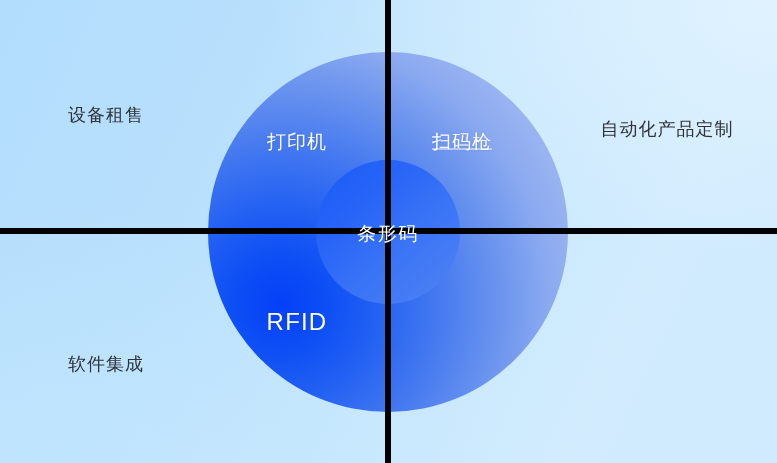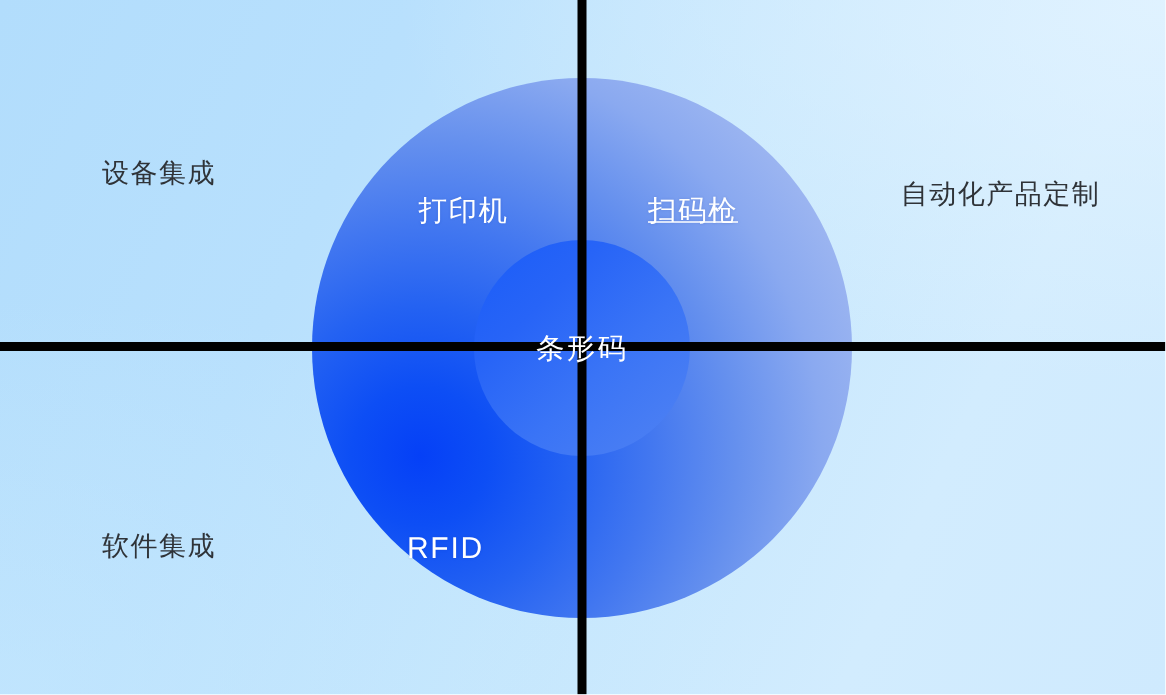--- a/index.html
+++ b/index.html
@@ -122,23 +122,23 @@
     letter-spacing: 1px;
   }
 
   .center-label {
     color: #ffffff;
     font-size: 19px;
     letter-spacing: 1.5px;
   }
 
   
-  #label-printer      { left: 309px; top: 141px; transform: translate(-50%, -50%); }
+  #label-printer      { left: 297px; top: 141px; transform: translate(-50%, -50%); }
   #label-scanner      { left: 462px; top: 141px; transform: translate(-50%, -50%); text-decoration: underline; }
-  #label-rfid         { left: 297px; top: 322px; transform: translate(-50%, -50%); font-size: 20px; letter-spacing: 1.2px; margin-top: 44px; }
+  #label-rfid         { left: 297px; top: 322px; transform: translate(-50%, -50%); font-size: 24px; letter-spacing: 1.2px; }
   #label-rental       { left: 472px; top: 322px; transform: translate(-50%, -50%); }
   #label-barcode      { left: 388px; top: 233px; transform: translate(-50%, -50%); text-align: center; }
 
   #label-software     { left: 106px; top: 115px; transform: translate(-50%, -50%); }
   #label-automation   { left: 667px; top: 129px; transform: translate(-50%, -50%); }
   #label-equipment    { left: 106px; top: 364px; transform: translate(-50%, -50%); }
   #label-labels       { left: 645px; top: 364px; transform: translate(-50%, -50%); }
 </style>
 </head>
 <body>
@@ -156,20 +156,20 @@
 
   <div class="label inner-label" id="label-printer">打印机</div>
 
   <div class="label inner-label" id="label-scanner">扫码枪</div>
 
   <div class="label inner-label" id="label-rfid">RFID</div>
 
 
   <div class="label center-label" id="label-barcode">条形码</div>
 
-  <div class="label outer-label" id="label-software">设备集成</div>
+  <div class="label outer-label" id="label-software">设备租售</div>
 
   <div class="label outer-label" id="label-automation">自动化产品定制</div>
 
   <div class="label outer-label" id="label-equipment">软件集成</div>
 
 
 </div>
 
 </body></html>

